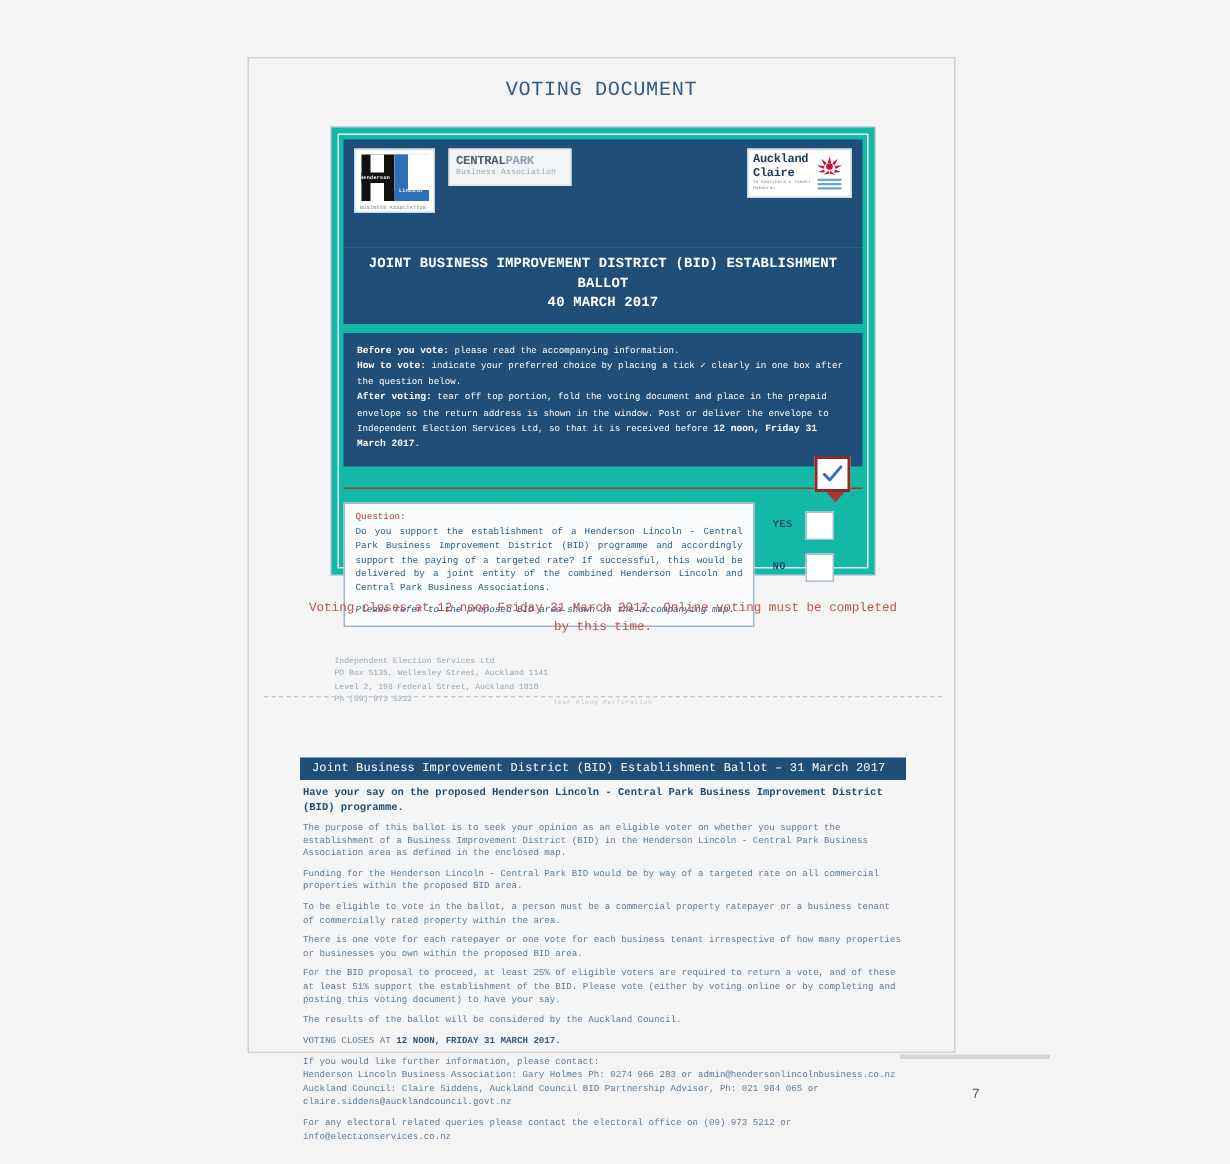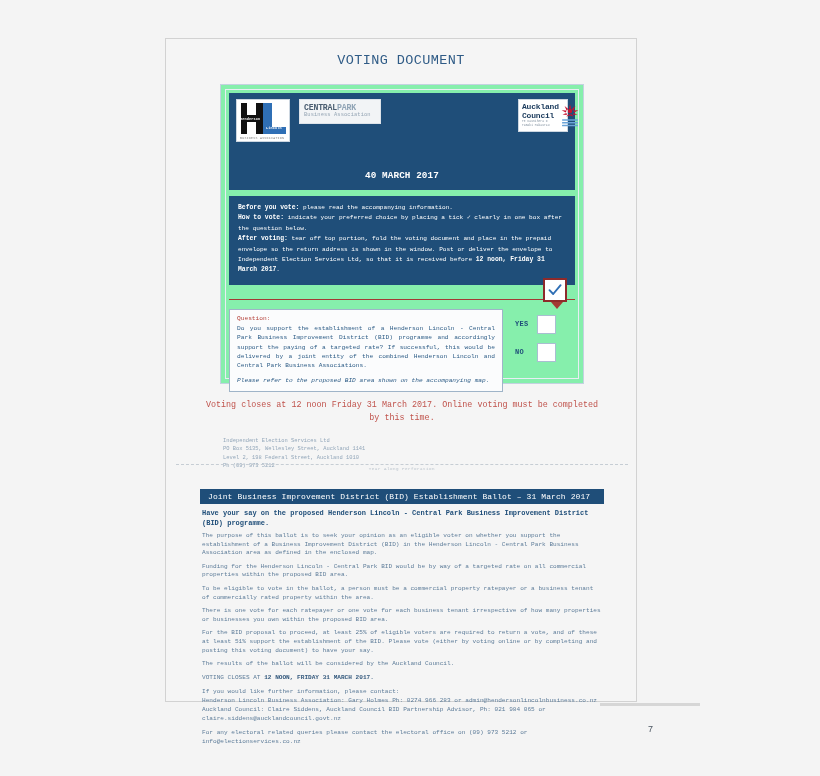--- a/index.html
+++ b/index.html
@@ -21,21 +21,21 @@
   .doc-title{
     text-align:center;
     color:#2f5b86;
     font-size:13.5px;
     letter-spacing:.4px;
     padding-top:14px;
   }
   
   .ballot-card{
     position:absolute;left:54px;top:45px;width:364px;height:300px;
-    background:#86efac;
+    background:#14b8a6;
     border:1px solid #c3d2e0;
     box-sizing:border-box;
     padding:4px;
   }
   .ballot-inner{
     border:1px solid #e8eef4;
     height:100%;
     box-sizing:border-box;
     padding:3px;
     position:relative;
@@ -90,21 +90,21 @@
     margin-left:9px;width:82px;height:25px;background:#f2f4f6;
     border:1px solid #dde3e9;box-sizing:border-box;
     padding:3px 4px;flex:0 0 auto;
   }
   .cp-line1{font-size:8.2px;font-weight:bold;line-height:9px;letter-spacing:-.2px;}
   .cp-central{color:#4a5d70;}
   .cp-park{color:#8fa3b5;}
   .cp-line2{font-size:5.4px;color:#96a6b5;line-height:7px;letter-spacing:.1px;}
   
   .ac-logo{
-    margin-left:auto;width:50px;height:33px;background:#ffffff;
+    margin-left:auto;width:70px;height:33px;background:#ffffff;
     border:1px solid #ccd6e0;box-sizing:border-box;
     display:flex;align-items:center;padding:2px 3px;flex:0 0 auto;
   }
   .ac-text{flex:1;}
   .ac-l1,.ac-l2{font-size:8px;font-weight:bold;color:#1a3a5c;line-height:8.5px;letter-spacing:-.2px;}
   .ac-l3{font-size:2.9px;color:#5e7siz;color:#7b8b9a;line-height:4px;letter-spacing:.1px;}
   .ac-mark{width:22px;height:27px;flex:0 0 auto;}
   .ballot-head-text{
     background:#1f4e79;color:#ffffff;text-align:center;
     font-weight:bold;font-size:9.3px;line-height:13px;
@@ -169,21 +169,21 @@
   .perf{
     position:absolute;left:10px;top:425px;width:452px;
     border-top:1px dashed #c6cdd4;
   }
   .perf-label{
     position:absolute;left:0;right:0;top:2px;text-align:center;
     font-size:4.2px;color:#b9c2cb;letter-spacing:.5px;
   }
   
   .info-panel{
-    position:absolute;left:34px;top:450px;width:404px;
+    position:absolute;left:34px;top:466px;width:404px;
   }
   .info-bar{
     background:#1f4e79;color:#ffffff;
     font-size:8px;padding:3px 8px;box-sizing:border-box;
     letter-spacing:.1px;
   }
   .info-body{padding:4px 2px 0 2px;}
   .info-lead{
     color:#1f4e79;font-weight:bold;font-size:7px;line-height:10px;margin-bottom:4px;
   }
@@ -224,21 +224,21 @@
           </div>
 
           <div class="cp-logo">
             <div class="cp-line1"><span class="cp-central">CENTRAL</span><span class="cp-park">PARK</span></div>
             <div class="cp-line2">Business Association</div>
           </div>
 
           <div class="ac-logo">
             <div class="ac-text">
               <div class="ac-l1">Auckland</div>
-              <div class="ac-l2">Council</div>
+              <div class="ac-l2">Claire</div>
               <div class="ac-l3">Te Kaunihera o Tamaki Makaurau</div>
             </div>
             <svg class="ac-mark" viewBox="0 0 22 27">
               <g fill="#c8102e">
                 <circle cx="11" cy="9" r="2.2"></circle>
                 <path d="M11 2.2 L12.1 6.6 L9.9 6.6 Z"></path>
                 <path d="M5.6 3.9 L9.2 6.9 L7.6 8.4 Z"></path>
                 <path d="M16.4 3.9 L14.4 8.4 L12.8 6.9 Z"></path>
                 <path d="M2.6 8.2 L7.6 8.6 L6.8 10.6 Z"></path>
                 <path d="M19.4 8.2 L15.2 10.6 L14.4 8.6 Z"></path>
@@ -252,20 +252,21 @@
                 <rect x="3" y="20.0" width="16" height="1.5" rx=".6"></rect>
                 <rect x="3" y="22.8" width="16" height="1.5" rx=".6"></rect>
               </g>
             </svg>
           </div>
 
         </div>
       </div>
 
       <div class="ballot-head-text">
+        <div>JOINT BUSINESS IMPROVEMENT DISTRICT (BID) ESTABLISHMENT BALLOT</div>
         <div>40 MARCH 2017</div>
       </div>
 
       <div class="instructions">
         <div>
           <b>Before you vote:</b>
           <span>please read the accompanying information.</span>
         </div>
         <div>
           <b>How to vote:</b>

